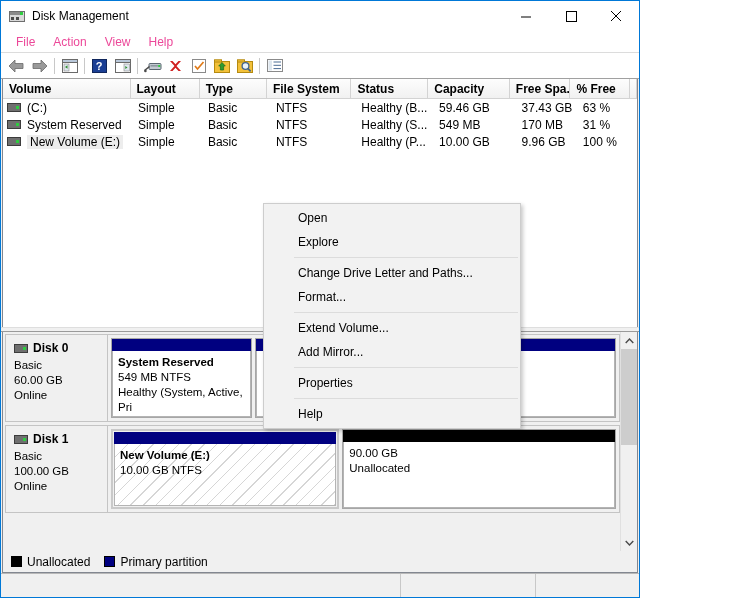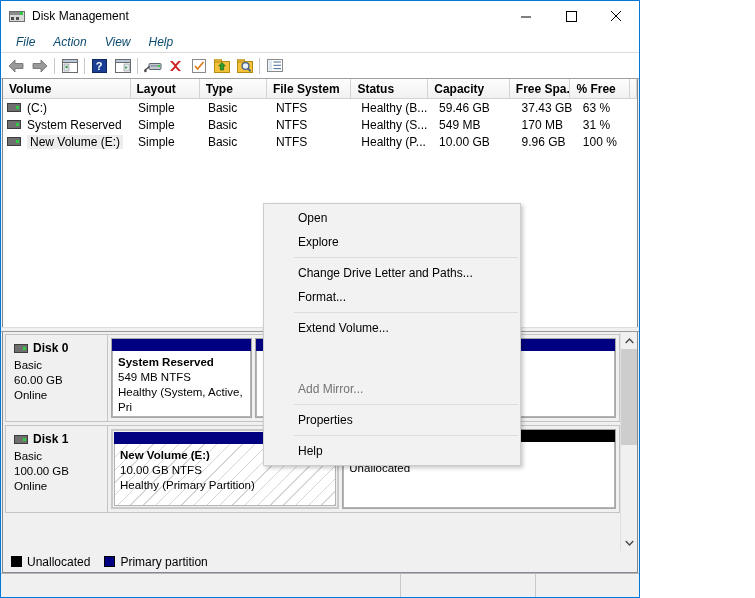--- a/index.html
+++ b/index.html
@@ -80,22 +80,21 @@
     background: #ffffff;
     display: flex;
     align-items: center;
     padding-left: 6px;
     flex: 0 0 auto;
     border-bottom: 1px solid #dcdcdc;
   }
   .menubar .mitem {
     padding: 2px 9px;
     font-size: 12px;
-    color: #0c4a6e;
-    font-style: italic;
+    color: #ec4899;
   }
 
   
   .toolbar {
     height: 26px;
     background: #ffffff;
     display: flex;
     align-items: center;
     padding-left: 4px;
     flex: 0 0 auto;
@@ -334,21 +333,21 @@
   }
   .ctx-item {
     height: 24px;
     display: flex;
     align-items: center;
     padding-left: 34px;
     font-size: 12px;
     color: #000;
     text-align: center;
   }
-  .ctx-item.disabled { color: #737373; margin-top: 37px; }
+  .ctx-item.disabled { color: #000000; }
   .ctx-sep {
     height: 1px;
     background: #dcdcdc;
     margin: 3px 2px 3px 30px;
   }
 </style>
 </head>
 <body>
 
 <div class="window">
@@ -590,21 +589,20 @@
           <div>Basic</div>
           <div>100.00 GB</div>
           <div>Online</div>
         </div>
         <div class="parts">
           <div class="part outlined hatch" style="flex:45 1 0">
             <div class="capbar" style="background:#000080"></div>
             <div class="pbody">
               <div class="ptxt ptitle">New Volume  (E:)</div>
               <div class="ptxt">10.00 GB NTFS</div>
-              <div class="ptxt">Healthy (Primary Partition)</div>
             </div>
           </div>
           <div class="part" style="flex:55 1 0">
             <div class="capbar" style="background:#000000"></div>
             <div class="pbody">
               <div>90.00 GB</div>
               <div>Unallocated</div>
             </div>
           </div>
         </div>

